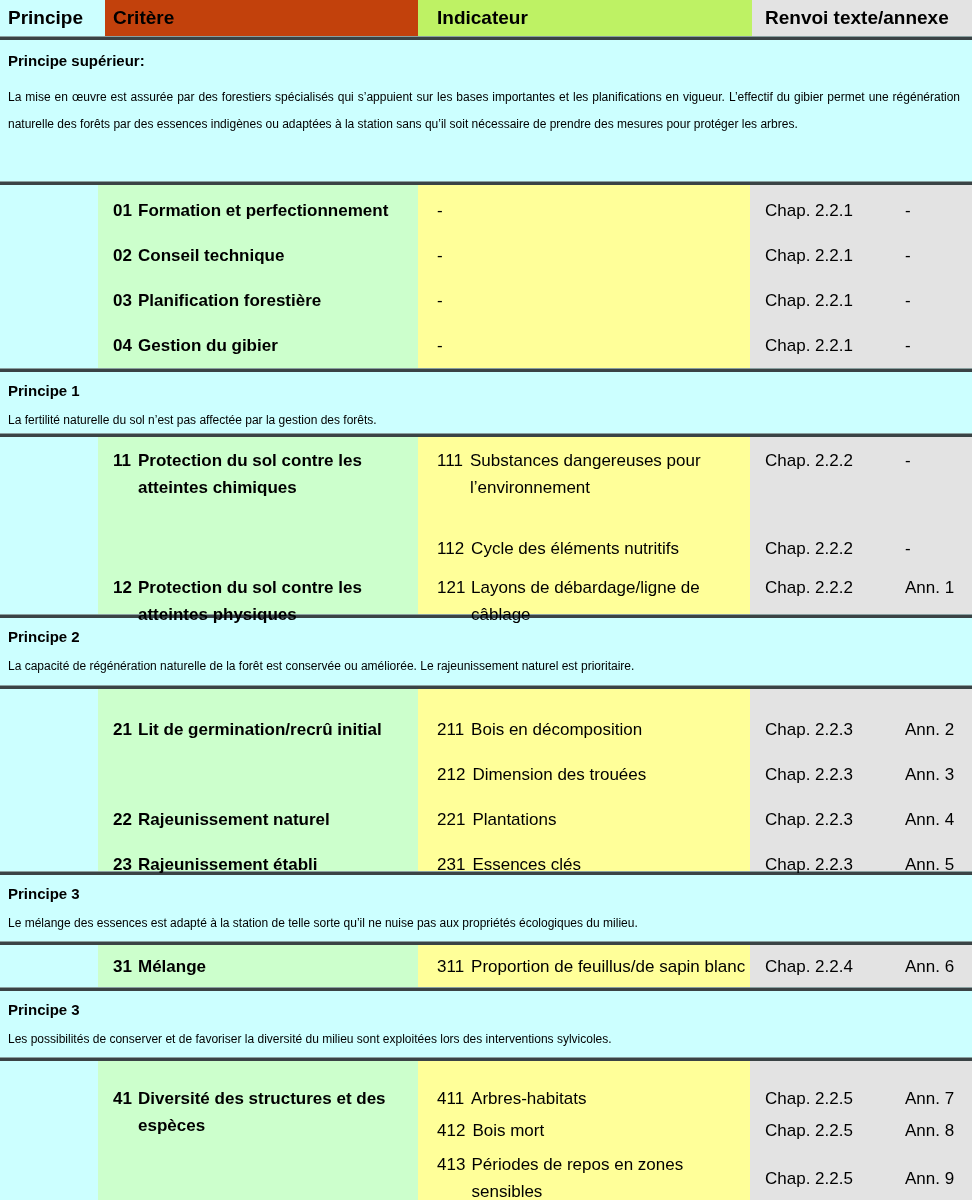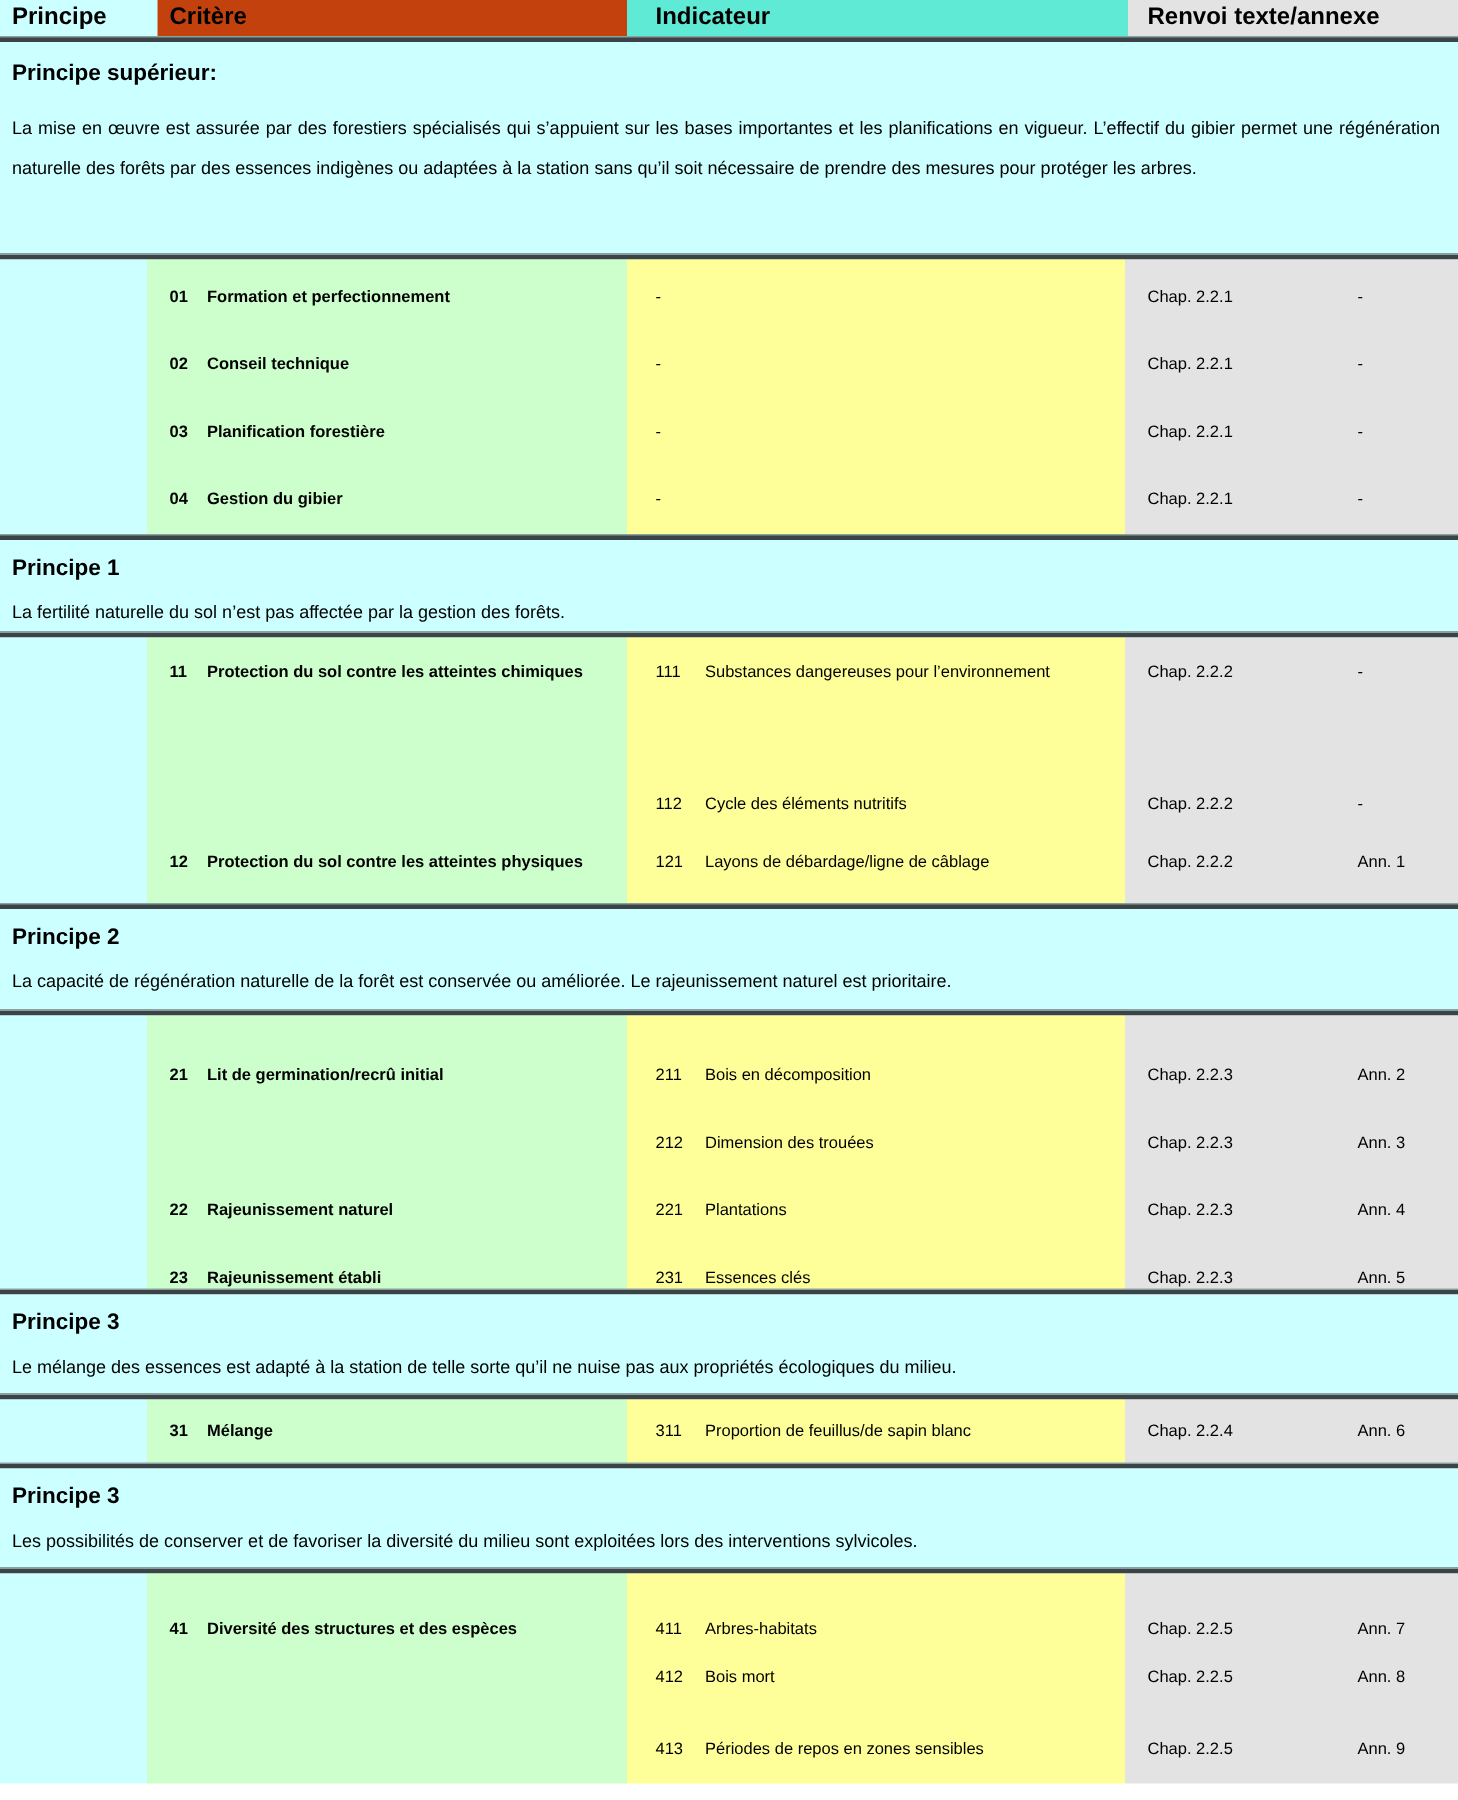--- a/index.html
+++ b/index.html
@@ -1,46 +1,46 @@
 <!DOCTYPE html>
 <html><head>
 <meta charset="utf-8">
 <style>
   html,body{margin:0;padding:0;}
   .page{
     width:972px;height:1200px;background:#ffffff;overflow:hidden;
     font-family:"Liberation Sans", sans-serif;color:#000;position:relative;
   }
   
-  .thead{display:flex;height:24px;font-weight:bold;font-size:16px;}
+  .thead{display:flex;height:36px;font-weight:bold;font-size:19px;}
   .thead .hc{display:flex;align-items:center;box-sizing:border-box;}
   .hc1{width:105px;background:#ccffff;padding-left:8px;}
   .hc2{width:313px;background:#c2410c;padding-left:8px;}
-  .hc3{width:334px;background:#5eead4;padding-left:19px;}
+  .hc3{width:334px;background:#bef264;padding-left:19px;}
   .hc4{flex:1;background:#e3e3e3;padding-left:13px;}
   
   .rule{height:4px;background:#3a4345;border-top:1px solid #8aa0a0;box-sizing:border-box;}
   
   .pband{background:#ccffff;box-sizing:border-box;padding:8px 8px 0 8px;}
   .pband .ptitle{font-weight:bold;font-size:15px;line-height:22px;}
   .pband .pdesc{font-size:12px;line-height:24px;margin:6px 0 0 0;}
   .sup{height:141px;padding-top:10px;}
   .sup .pdesc{margin-top:12px;line-height:27px;text-align:justify;padding-right:4px;}
   .hp1{height:61px;} .hp2{height:67px;} .hp3{height:66px;} .hp4{height:66px;}
   
   .block{position:relative;box-sizing:border-box;}
   .block .bg{position:absolute;top:0;bottom:0;}
   .bgp{left:0;width:98px;background:#ccffff;}
   .bgc{left:98px;width:320px;background:#ccffcc;}
   .bgi{left:418px;width:332px;background:#ffff99;}
   .bgr{left:750px;right:0;background:#e3e3e3;}
   .hA{height:183px;padding-top:3px;}
   .hC{height:182px;padding-top:18px;}
   .hD{height:42px;}
-  .row{position:relative;display:flex;align-items:center;font-size:11px;}
+  .row{position:relative;display:flex;align-items:center;font-size:17px;}
   .h45{height:45px;} .h42{height:42px;align-items:center;} .h46{height:46px;} .h90{height:90px;} .h50{height:50px;}
   .vtop{align-items:flex-start;}
   .pt10{padding-top:10px;box-sizing:border-box;}
   .pt5{padding-top:5px;box-sizing:border-box;}
   .pt9{padding-top:24px;box-sizing:border-box;}
   .cell{line-height:27px;box-sizing:border-box;}
   .cp{width:98px;flex:0 0 98px;}
   .cc{width:320px;flex:0 0 320px;padding-left:15px;font-weight:bold;display:flex;}
   .ci{width:332px;flex:0 0 332px;padding-left:19px;display:flex;}
   .cr{flex:1;padding-left:15px;display:flex;}

